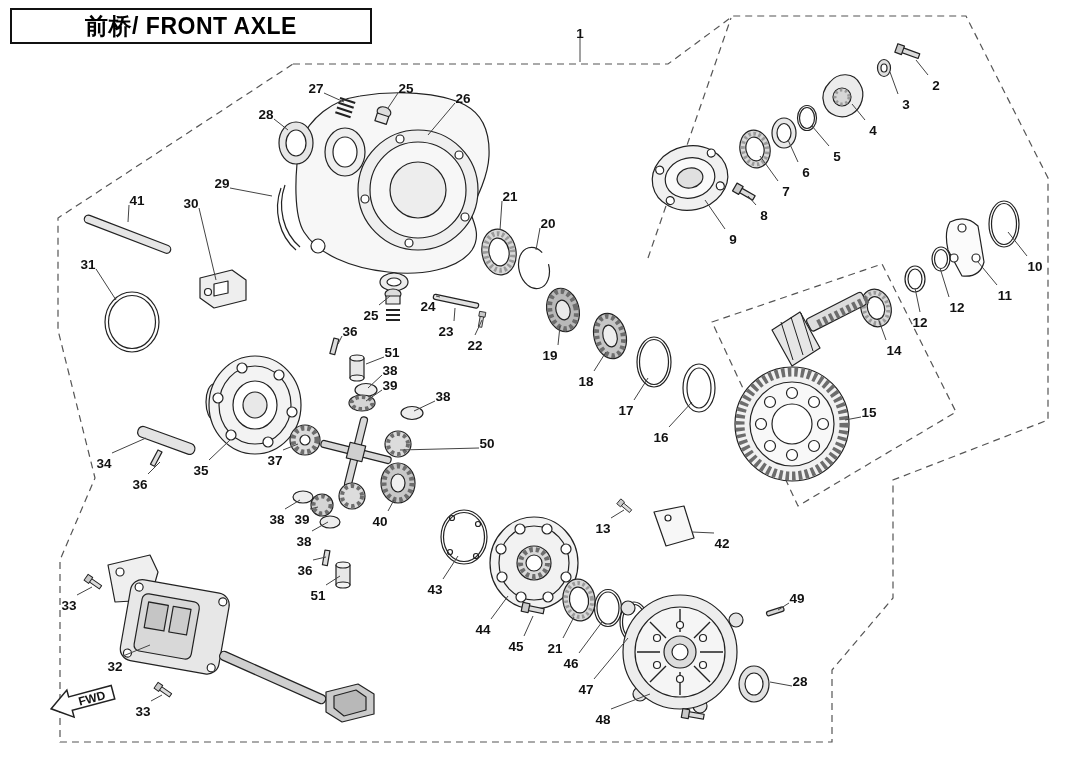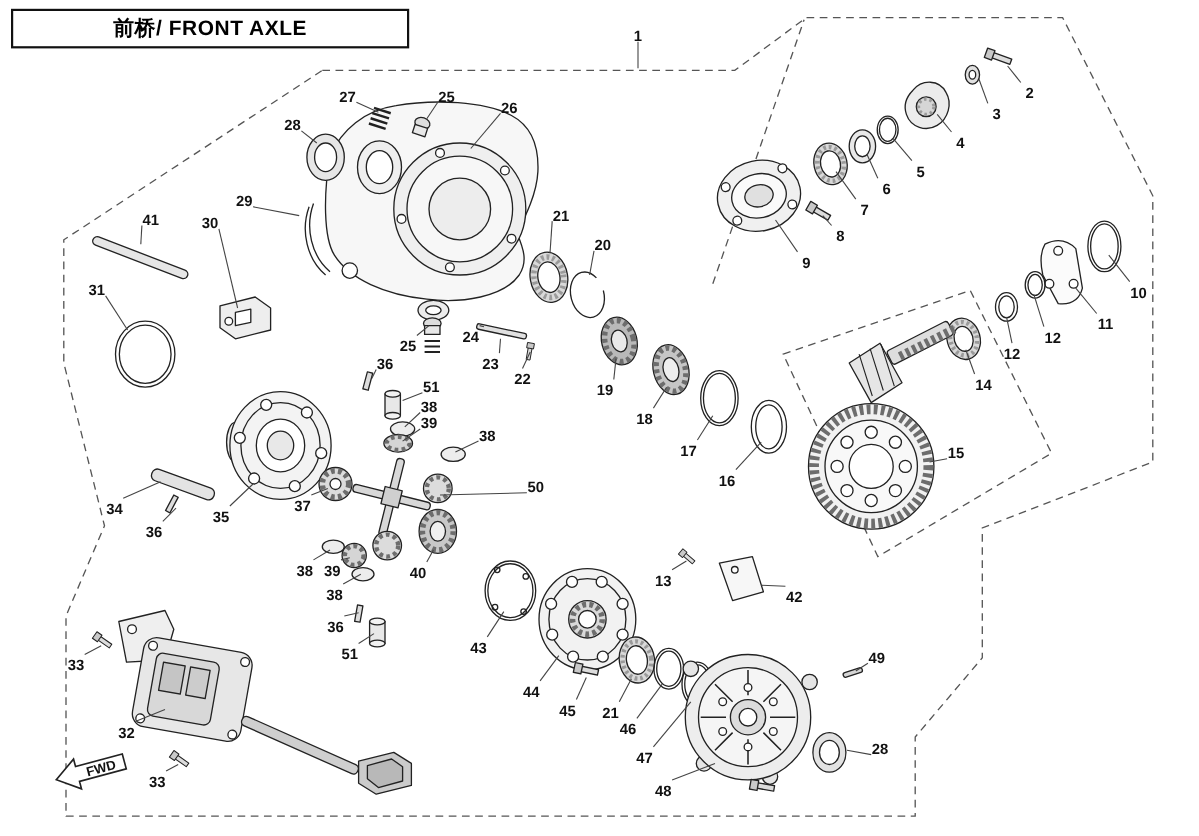--- a/index.html
+++ b/index.html
@@ -3,21 +3,21 @@
 <meta charset="utf-8">
 <style>
   :root{ --line:#222; --bg:#ffffff; }
   html,body{ margin:0; padding:0; background:var(--bg); }
   body{ width:1090px; height:760px; position:relative; overflow:hidden;
         font-family:"Liberation Sans", sans-serif; }
   .title-box{
     position:absolute; left:10px; top:8px; width:358px; height:32px;
     border:2px solid #111; background:#fff; display:flex;
     align-items:center; justify-content:center;
-    font-size:19px; font-weight:700; letter-spacing:.5px; color:#000;
+    font-size:23px; font-weight:700; letter-spacing:.5px; color:#000;
   }
   svg{ position:absolute; left:0; top:0; }
   .callout{ font:600 13.5px "Liberation Sans", sans-serif; fill:#111; text-anchor:middle; }
   .leader{ stroke:#444; stroke-width:1; }
   .dash{ fill:none; stroke:#555; stroke-width:1.2; stroke-dasharray:7 5; }
   .ln{ stroke:var(--line); stroke-width:1.2; stroke-linejoin:round; }
   .ticks{ fill:none; stroke:#9a9a9a; stroke-dasharray:2.5 2.6; }
   .teeth{ fill:none; stroke:#6d6d6d; stroke-dasharray:3.5 3; }
   .fwd-text{ font:700 12px "Liberation Sans", sans-serif; fill:#111; text-anchor:middle; }
 </style>

